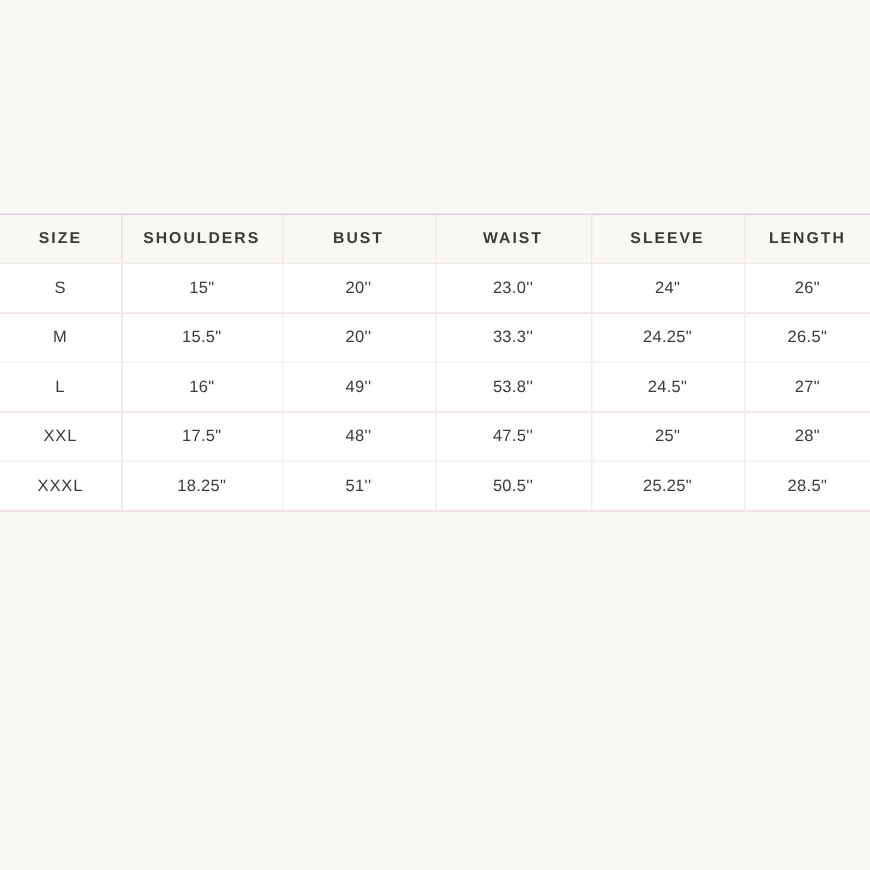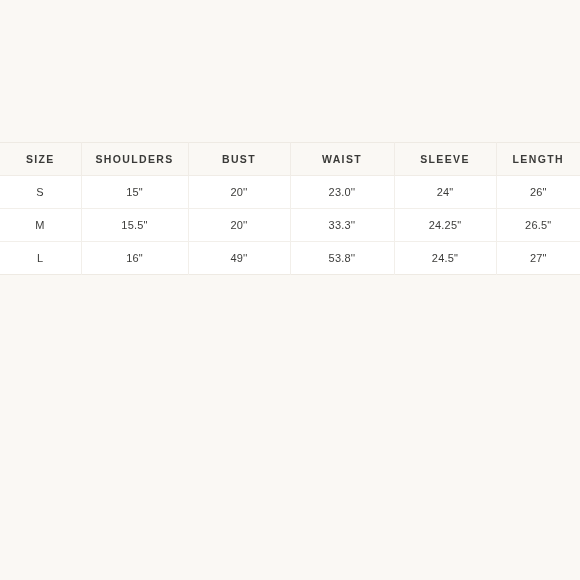--- a/index.html
+++ b/index.html
@@ -141,16 +141,32 @@
           <td>26.5"</td>
         </tr>
         <tr>
           <td class="size-cell">L</td>
           <td>16"</td>
           <td>49''</td>
           <td>53.8''</td>
           <td>24.5"</td>
           <td>27"</td>
         </tr>
+        <tr>
+          <td class="size-cell">XXL</td>
+          <td>17.5"</td>
+          <td>48''</td>
+          <td>47.5''</td>
+          <td>25"</td>
+          <td>28"</td>
+        </tr>
+        <tr>
+          <td class="size-cell">XXXL</td>
+          <td>18.25"</td>
+          <td>51''</td>
+          <td>50.5''</td>
+          <td>25.25"</td>
+          <td>28.5"</td>
+        </tr>
       </tbody>
     </table>
   </div>
 </div>
 
 </body></html>

